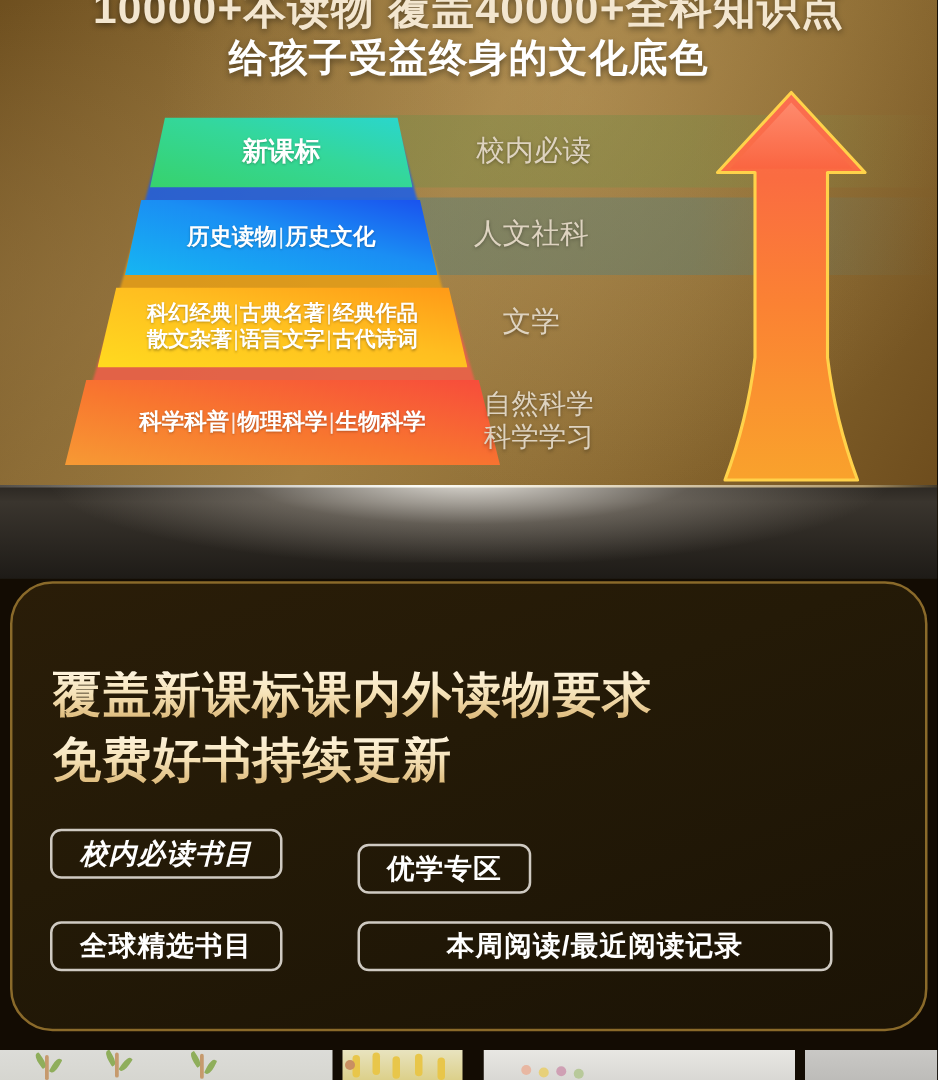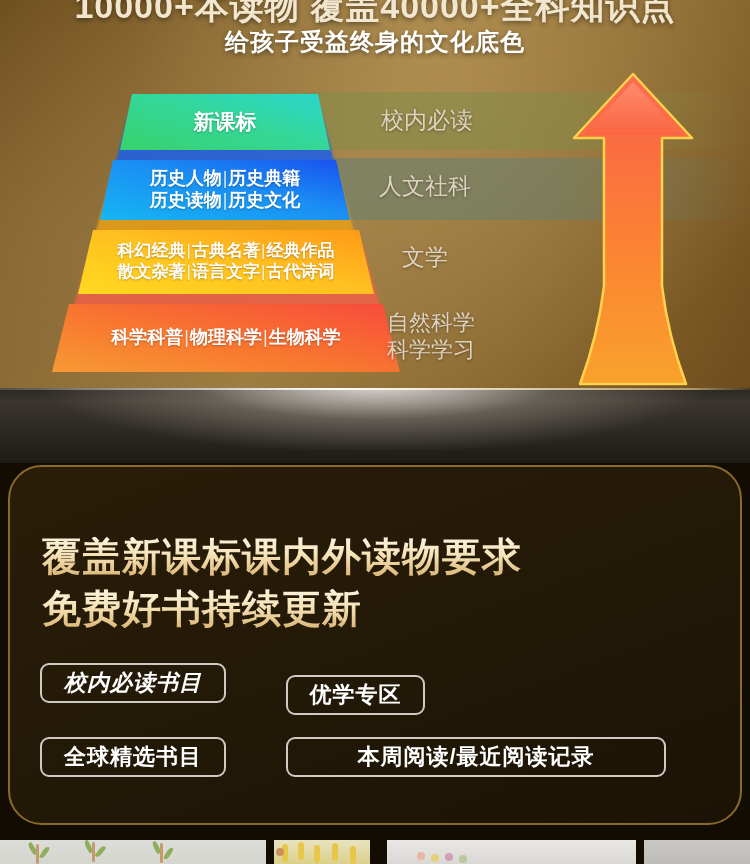--- a/index.html
+++ b/index.html
@@ -35,21 +35,21 @@
     background: radial-gradient(75% 120% at 62% 18%, rgba(215,180,120,0.30) 0%, rgba(0,0,0,0) 60%);
     pointer-events: none;
   }
 
   .hero-headline {
     position: absolute;
     left: 0;
     width: 750px;
     text-align: center;
     color: #ffffff;
-    font-size: 24px;
+    font-size: 31px;
     font-weight: bold;
     letter-spacing: 1px;
     text-shadow: 0 2px 5px rgba(0,0,0,0.45);
     white-space: nowrap;
   }
   .headline-top {
     top: -16px;
     color: #f3e6cf;
     font-size: 34px;
   }
@@ -310,21 +310,20 @@
         <defs>
           <linearGradient id="g2" x1="0" y1="1" x2="1" y2="0">
             <stop offset="0%" stop-color="#16b6f2"></stop>
             <stop offset="55%" stop-color="#1a8ef4"></stop>
             <stop offset="100%" stop-color="#1a4fee"></stop>
           </linearGradient>
         </defs>
         <polygon points="13,0 236,0 250,60 0,60" fill="url(#g2)"></polygon>
       </svg>
       <div class="label">
-        <div><span>历史人物</span><span class="sep">|</span><span>历史典籍</span></div>
         <div><span>历史读物</span><span class="sep">|</span><span>历史文化</span></div>
       </div>
     </div>
 
     <div class="tier tier3">
       <svg class="slab-shadow" width="310" height="80" viewBox="0 0 310 80" preserveAspectRatio="none">
         <polygon points="20,6 290,6 310,74 0,74" fill="#f0604a" opacity="0.95"></polygon>
       </svg>
       <svg class="slab" width="296" height="64" viewBox="0 0 296 64" preserveAspectRatio="none">
         <defs>

